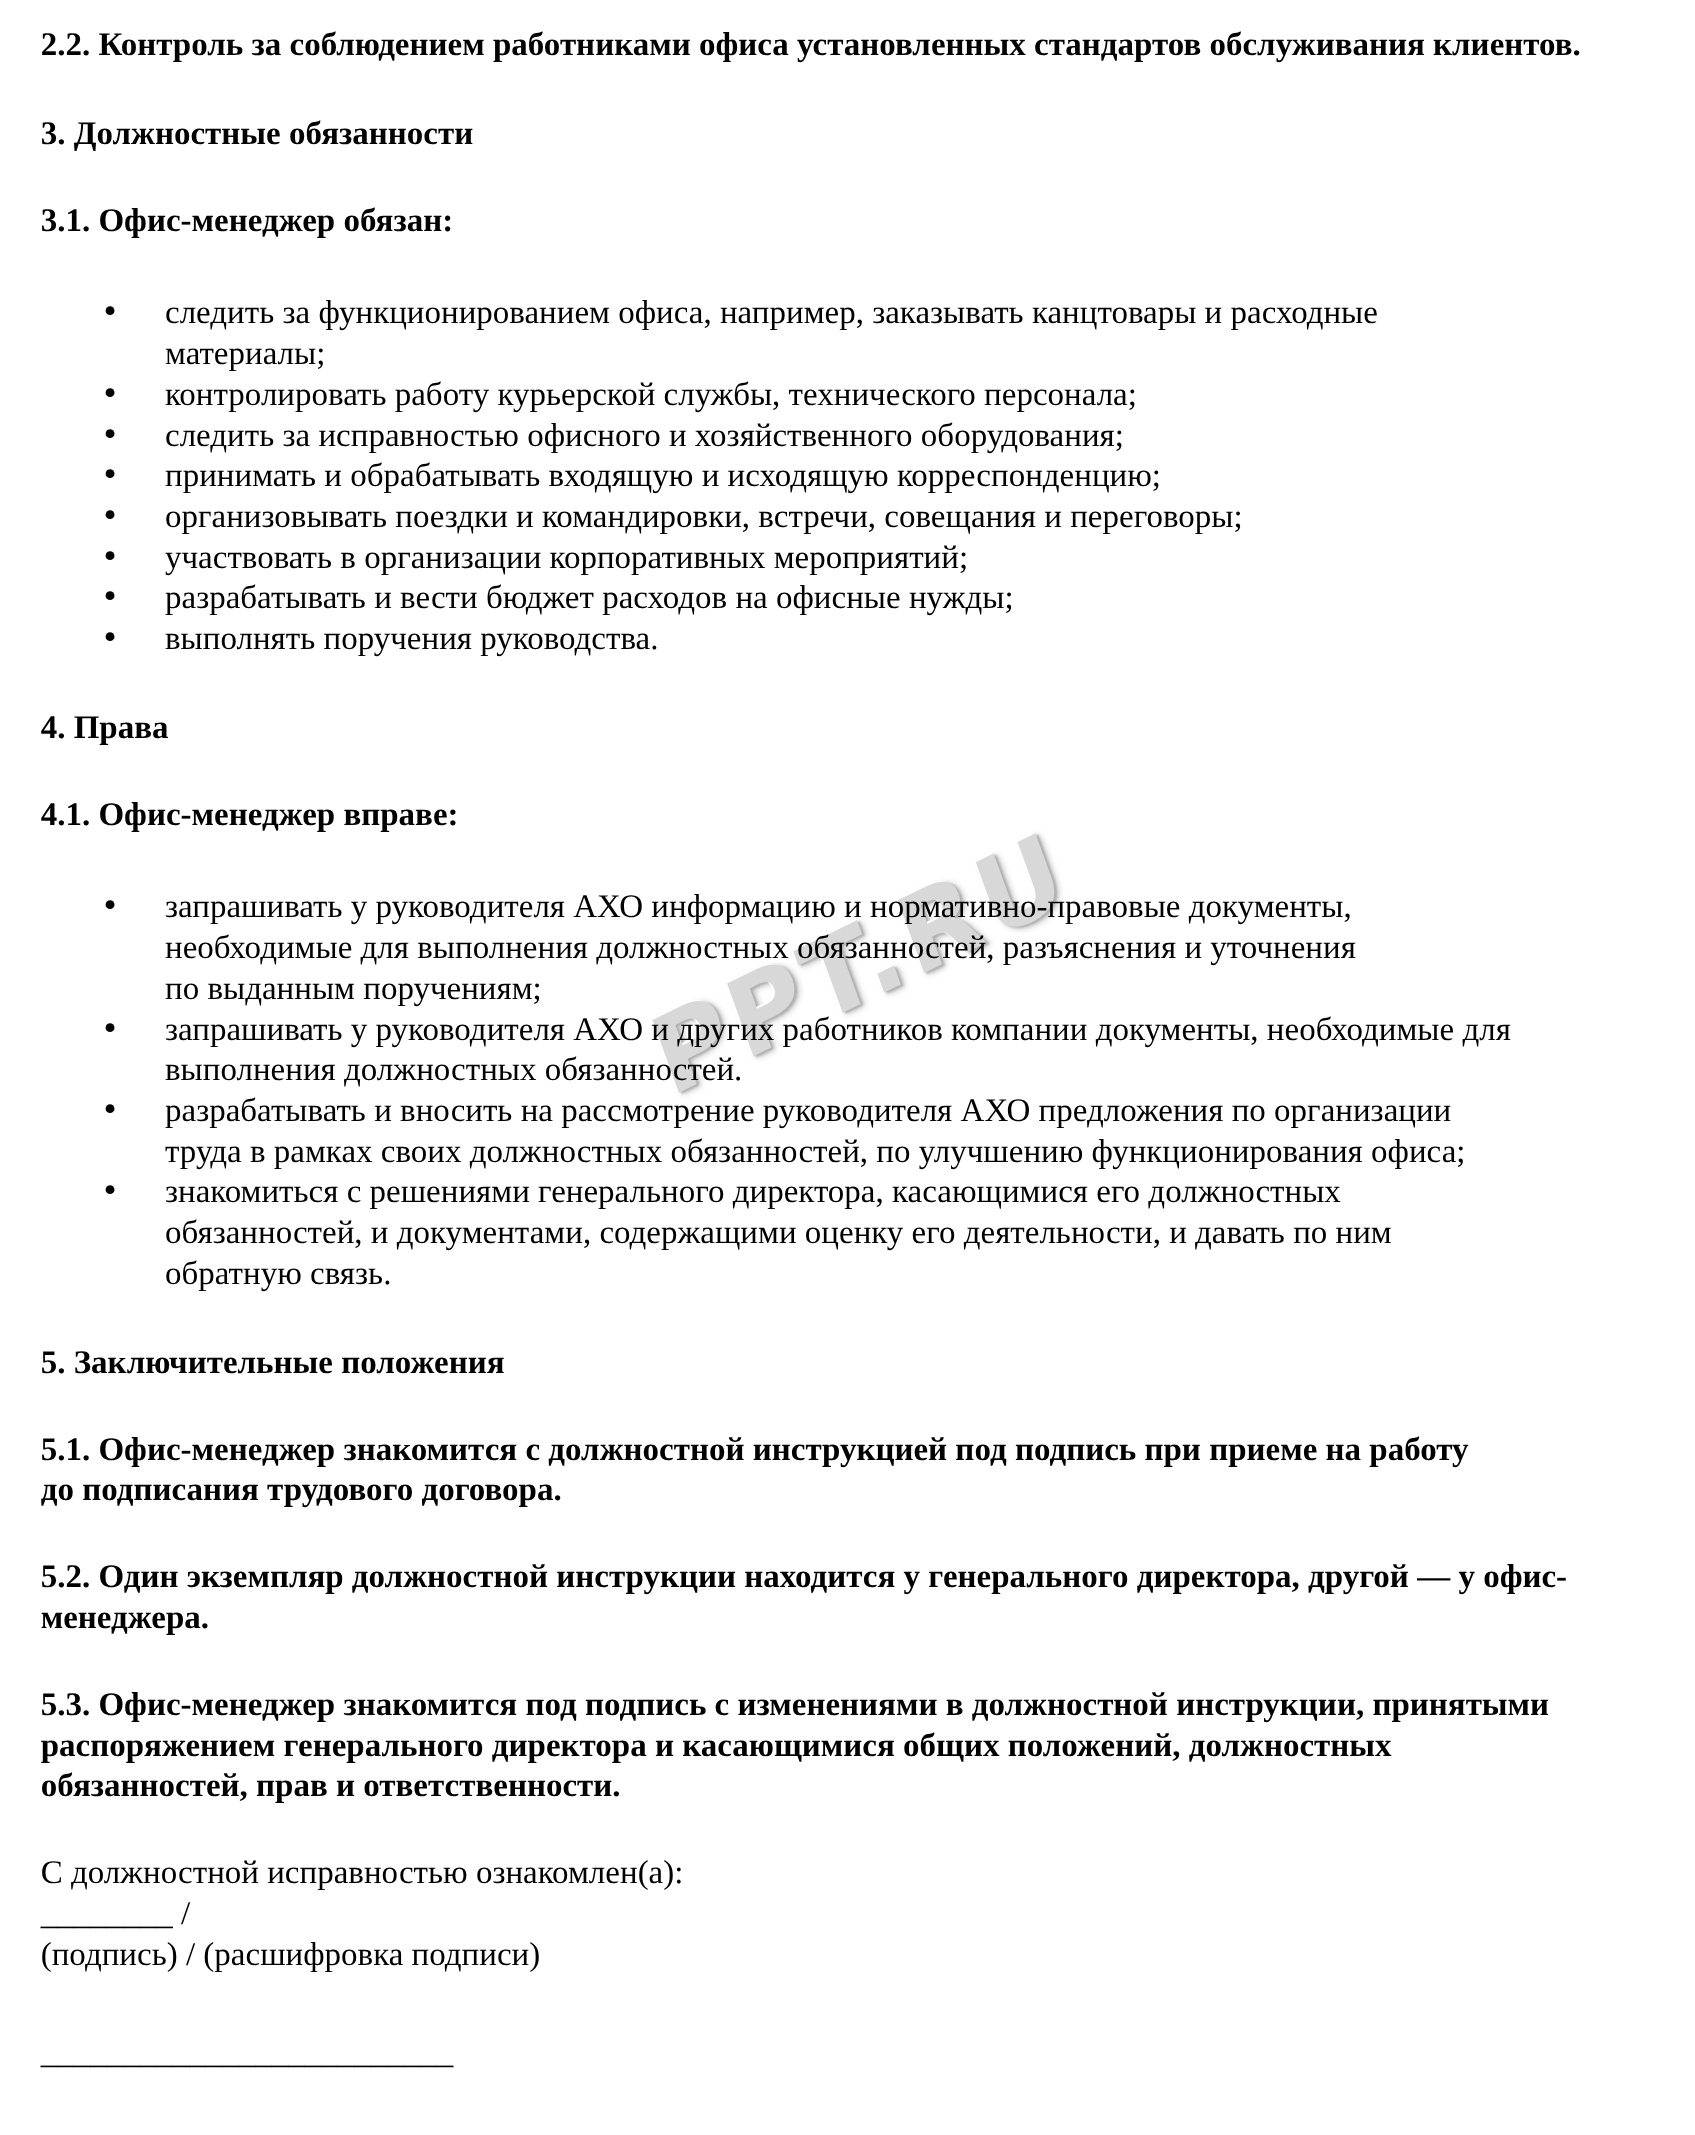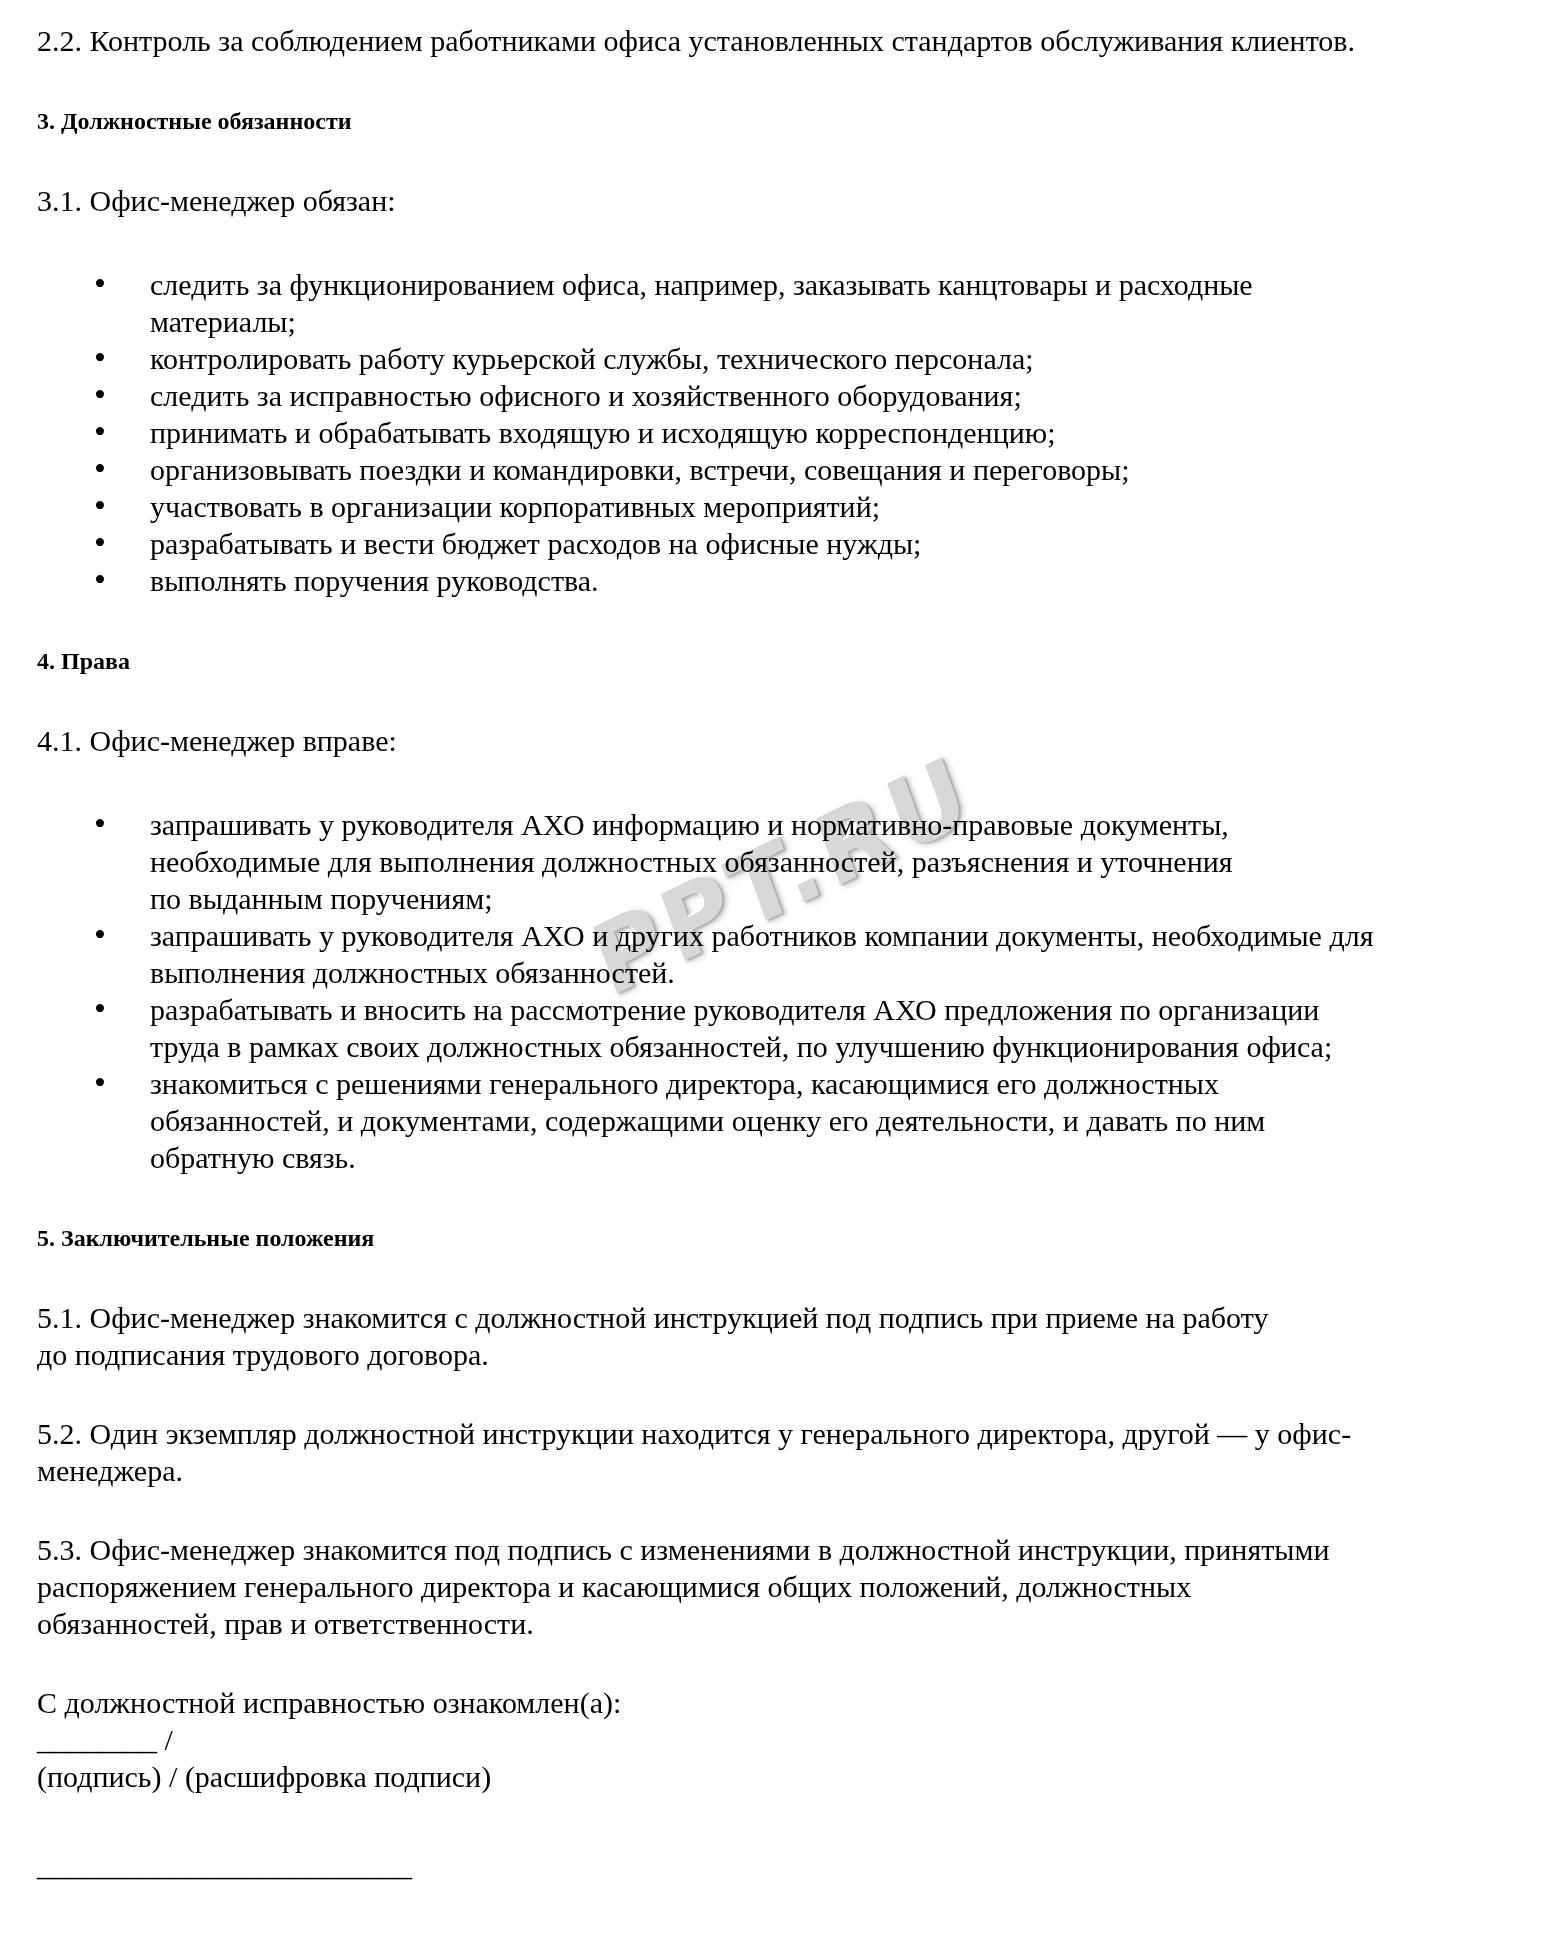--- a/index.html
+++ b/index.html
@@ -12,25 +12,26 @@
     box-sizing: border-box;
     padding: 14px 28px 20px 37px;
     font-family: "Liberation Serif", "DejaVu Serif", serif;
     font-size: 30px;
     line-height: 37px;
     color: #000000;
   }
   .para {
     margin: 42px 0;
     white-space: pre-line;
+    font-weight: bold;
   }
   .para.first { margin-top: 8px; }
   .heading {
     font-weight: bold;
-    font-size: 24px;
+    font-size: 30px;
     margin: 44px 0 38px 0;
   }
   ul.doc-list {
     list-style: none;
     margin: 47px 0 44px 0;
     padding: 0;
   }
   ul.doc-list li {
     position: relative;
     padding-left: 113px;

